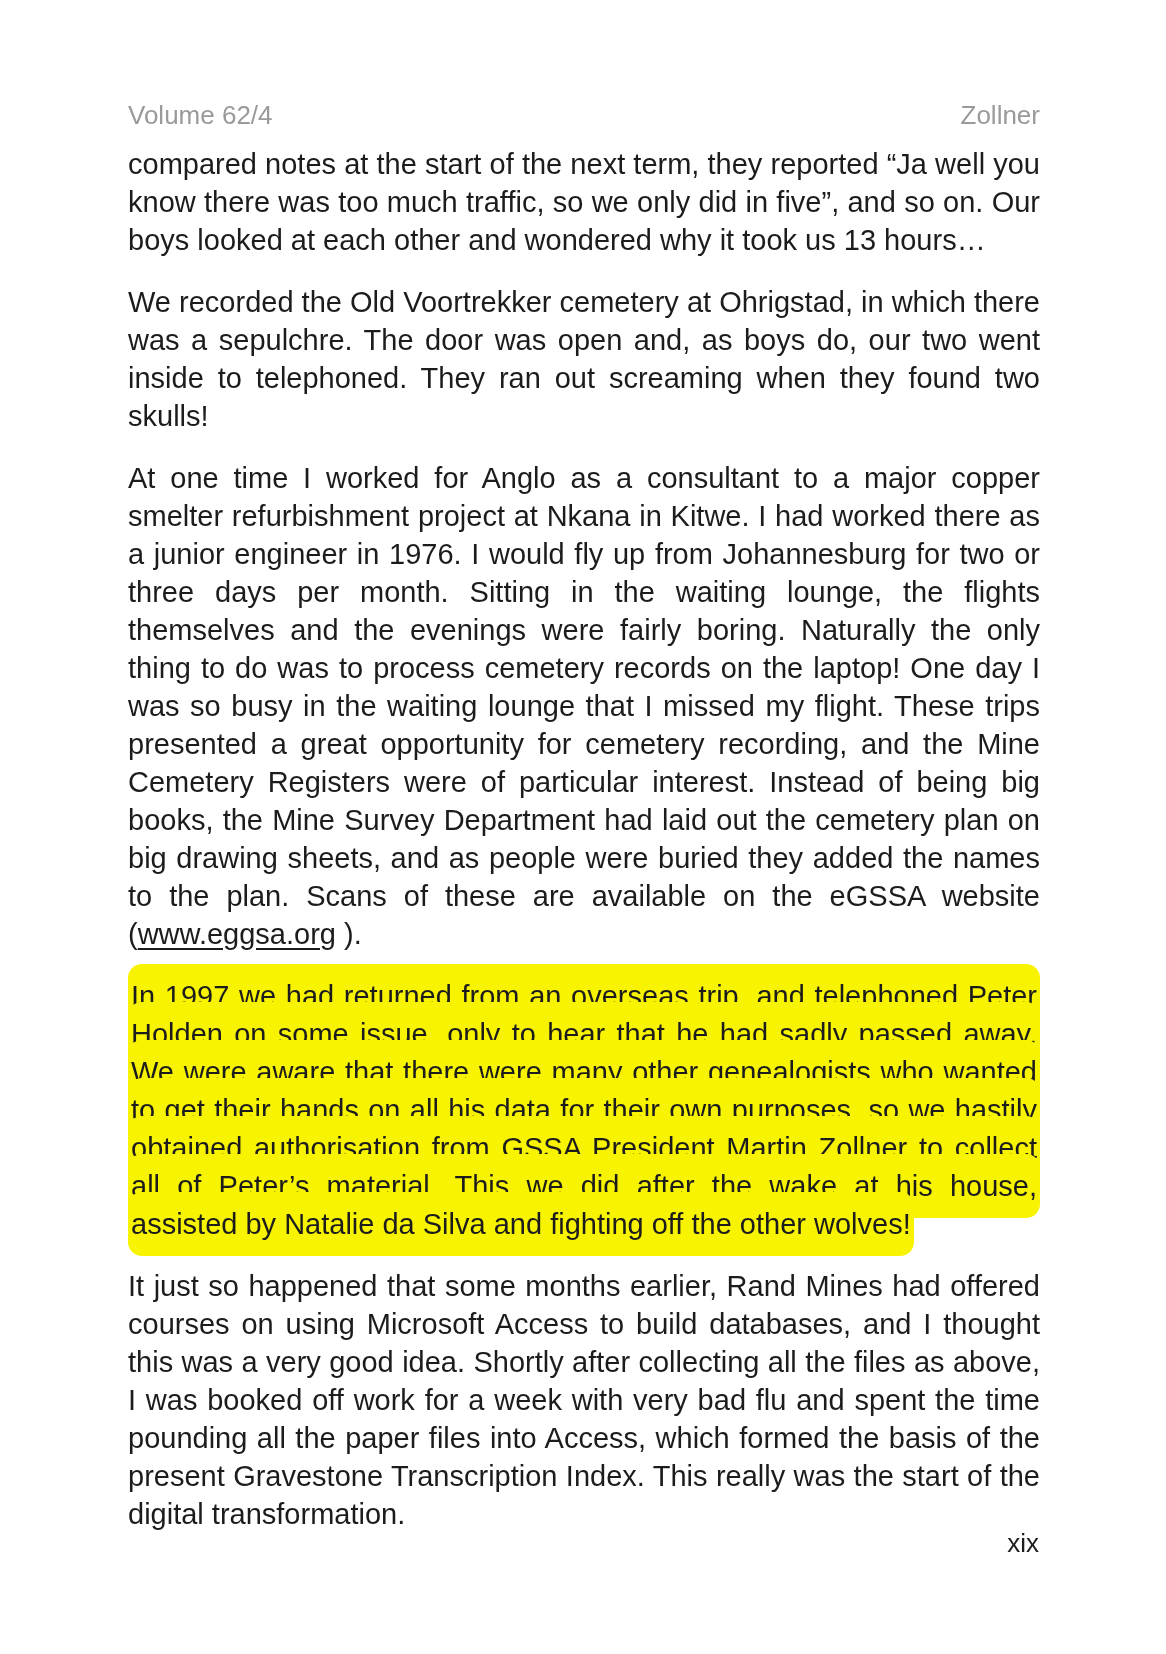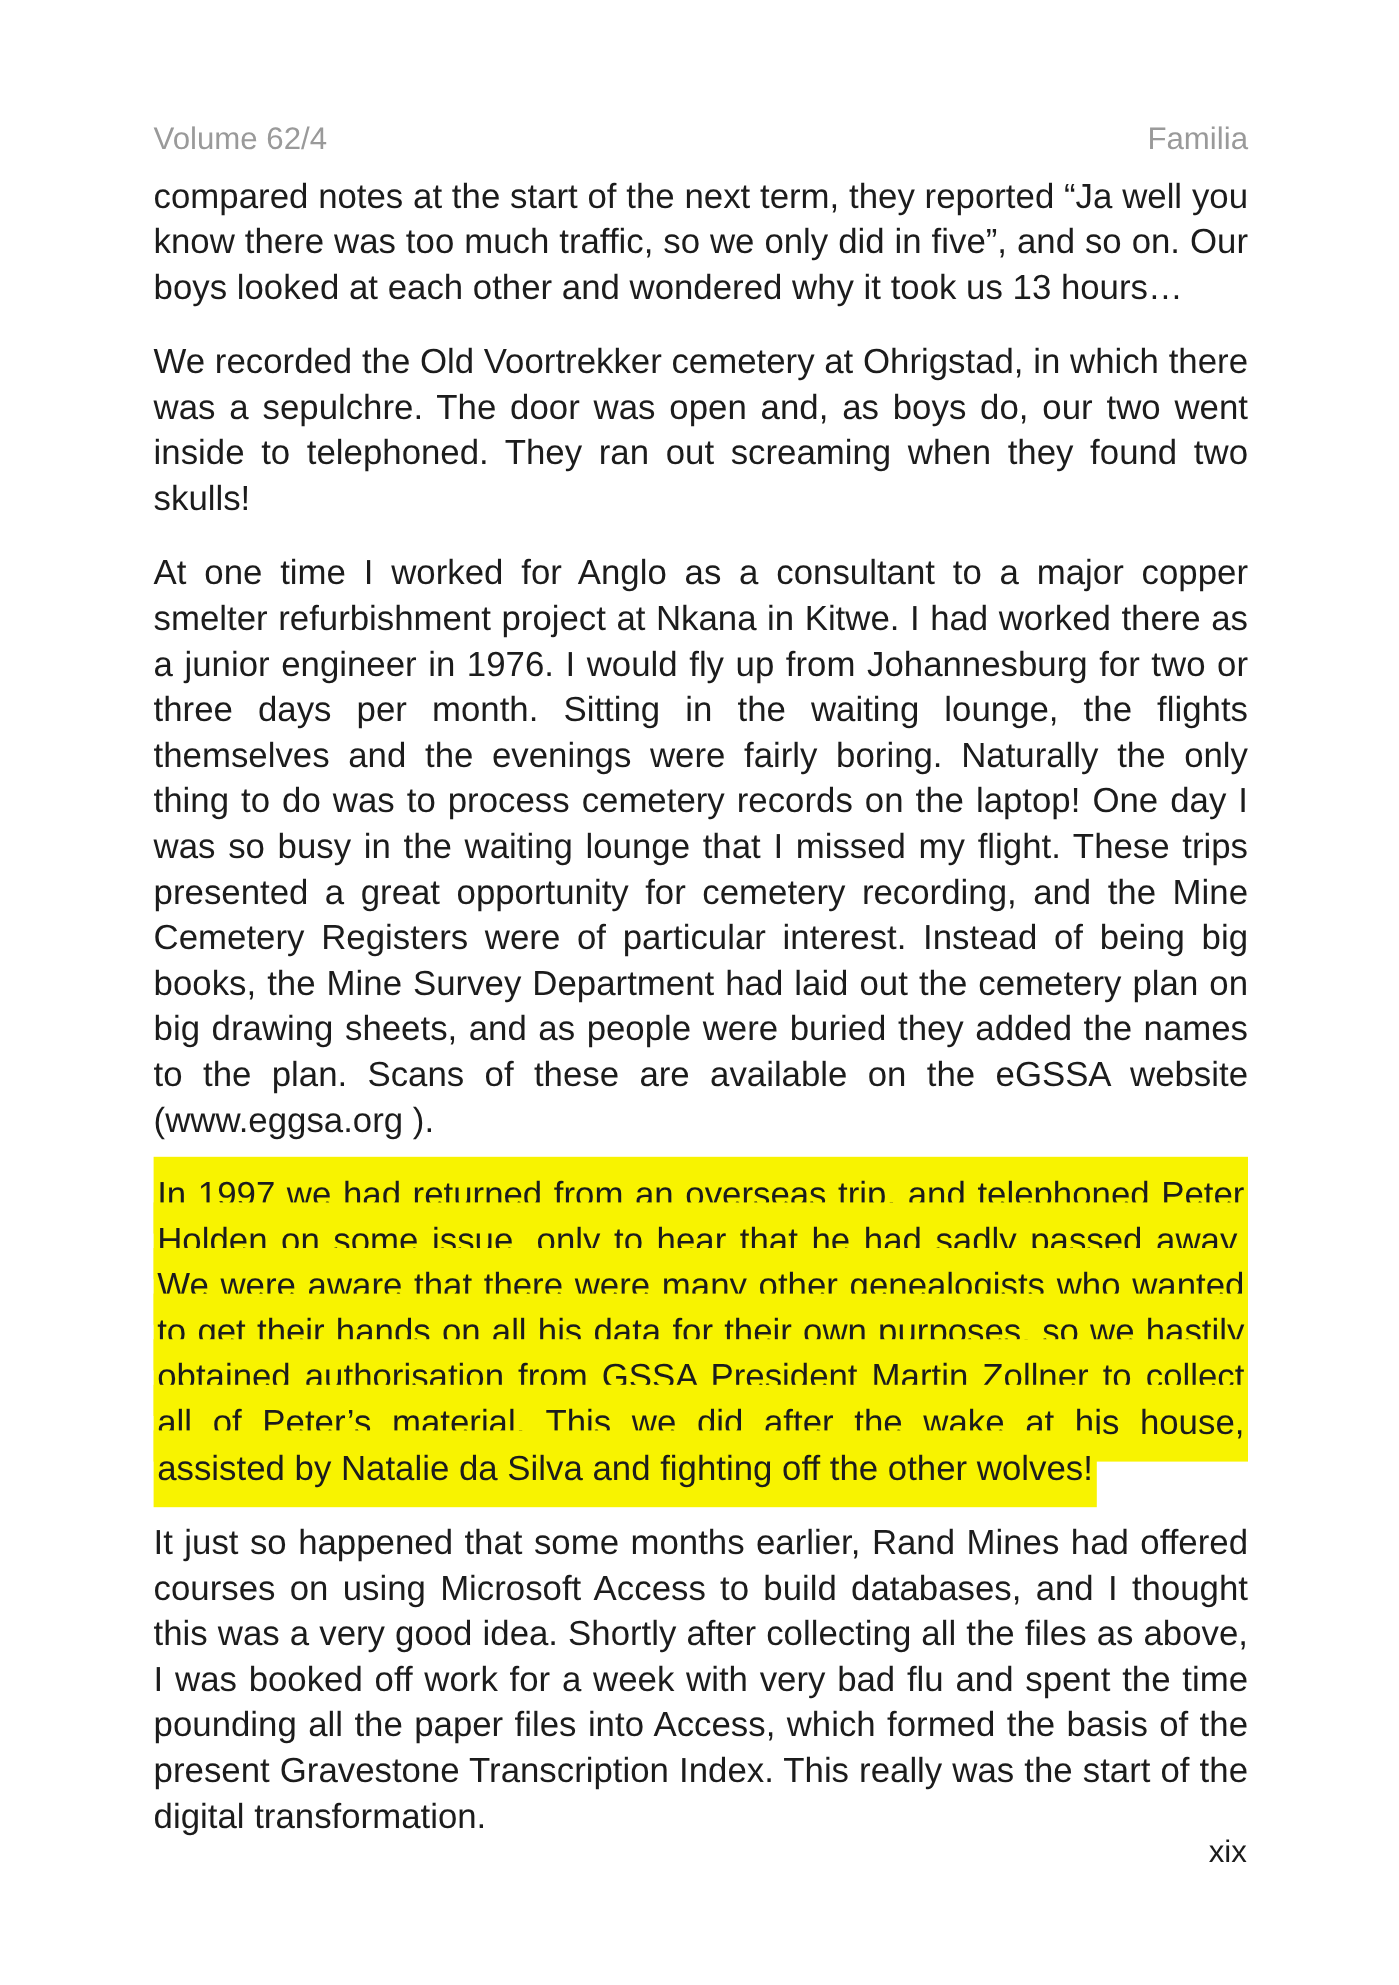--- a/index.html
+++ b/index.html
@@ -1,20 +1,20 @@
 <!DOCTYPE html>
 <html style="--highlight: #f8f300; --header-text: #9a9a9a; --body-text: #1c1c1c;"><head>
 <meta charset="utf-8">
 <style>
   :root {
     --highlight: #f8f300;
     --header-text: #9a9a9a;
     --body-text: #1c1c1c;
   }
-  * { box-sizing: border-box; }
+  * { box-sizing: border-box; border-radius: 14px; }
   html, body {
     margin: 0;
     padding: 0;
     background: #ffffff;
   }
   body {
     width: 1166px;
     height: 1654px;
     overflow: hidden;
     font-family: "Liberation Sans", sans-serif;
@@ -43,20 +43,21 @@
   }
   .body-text p {
     margin: 0 0 24px 0;
     font-size: 29px;
     line-height: 38px;
     text-align: justify;
     color: var(--body-text, #1c1c1c);
   }
   .doc-link {
     color: inherit;
+    text-decoration: underline;
     text-underline-offset: 4px;
     cursor: pointer;
   }
   mark {
     background: var(--highlight, #f8f300);
     color: inherit;
     padding: 16px 3px;
     -webkit-box-decoration-break: clone;
     box-decoration-break: clone;
   }
@@ -70,21 +71,21 @@
   }
 </style>
 </head>
 <body>
 
 <div class="page">
   <div class="content">
 
     <header class="page-header">
       <span>Volume 62/4</span>
-      <span>Familia</span>
+      <span>Zollner</span>
     </header>
 
     <main class="body-text">
 
       <p>compared notes at the start of the next term, they reported “Ja well you know there was too much traffic, so we only did in five”, and so on. Our boys looked at each other and wondered why it took us 13 hours…</p>
 
       <p>We recorded the Old Voortrekker cemetery at Ohrigstad, in which there was a sepulchre. The door was open and, as boys do, our two went inside to telephoned. They ran out screaming when they found two skulls!</p>
 
       <p><span>At one time I worked for Anglo as a consultant to a major copper smelter refurbishment project at Nkana in Kitwe. I had worked there as a junior engineer in 1976. I would fly up from Johannesburg for two or three days per month. Sitting in the waiting lounge, the flights themselves and the evenings were fairly boring. Naturally the only thing to do was to process cemetery records on the laptop! One day I was so busy in the waiting lounge that I missed my flight. These trips presented a great opportunity for cemetery recording, and the Mine Cemetery Registers were of particular interest. Instead of being big books, the Mine Survey Department had laid out the cemetery plan on big drawing sheets, and as people were buried they added the names to the plan. Scans of these are available on the eGSSA website (</span><a class="doc-link">www.eggsa.org</a><span> ).</span></p>
 

